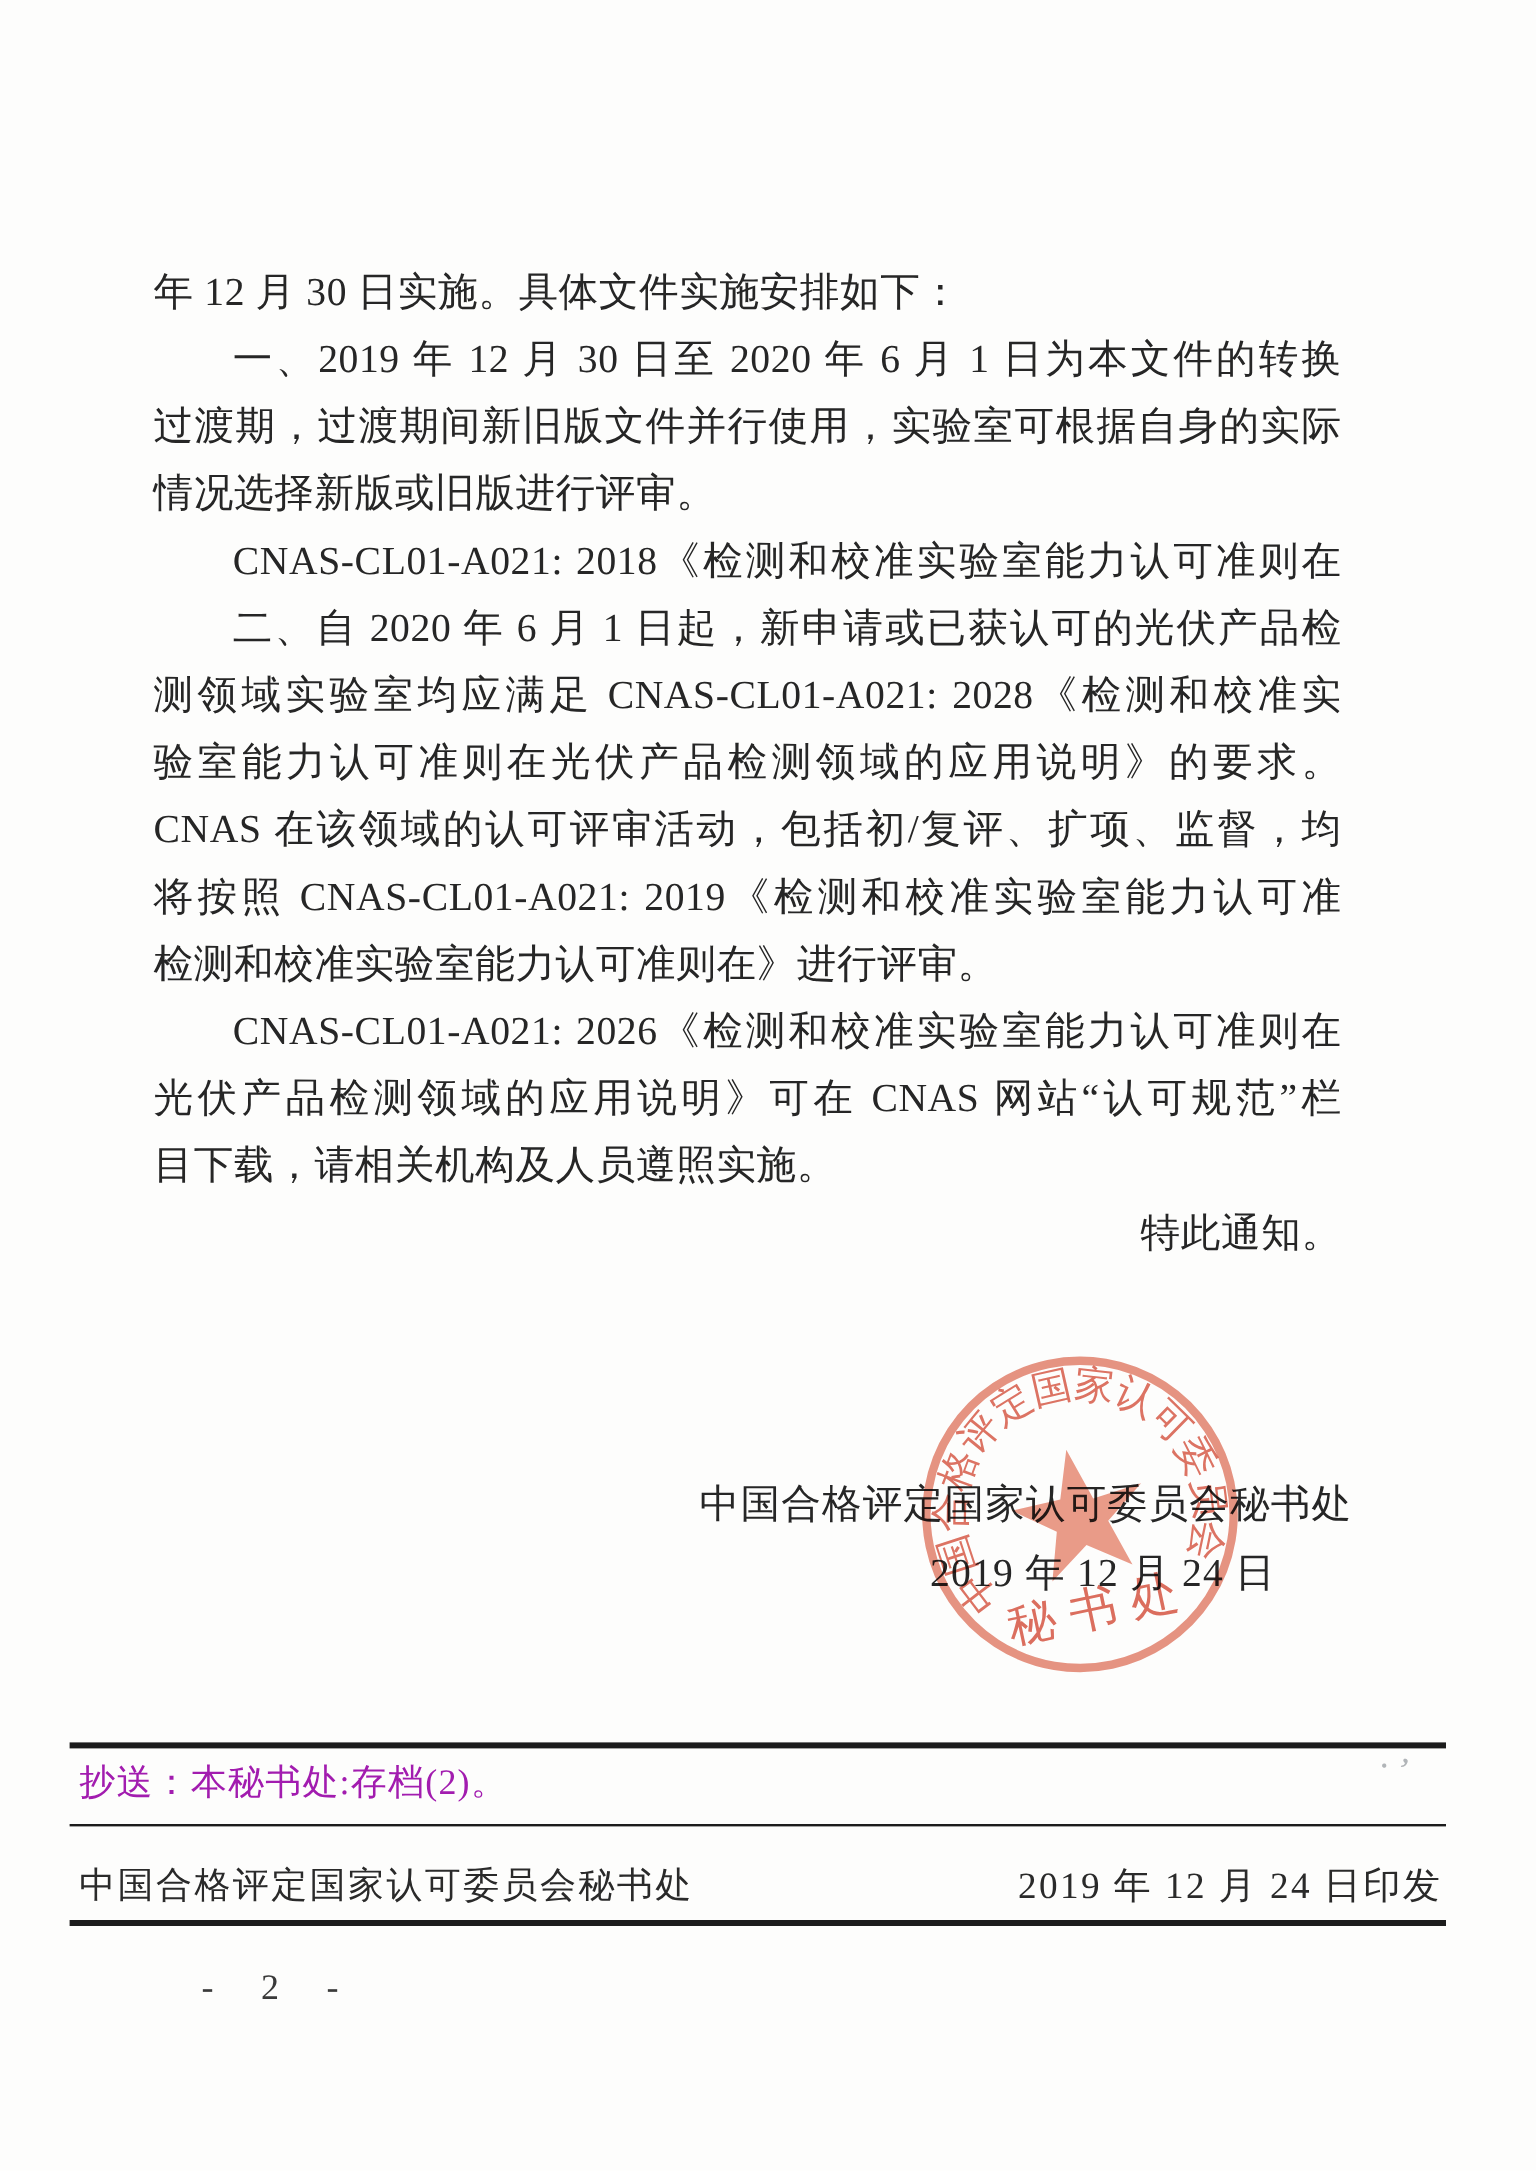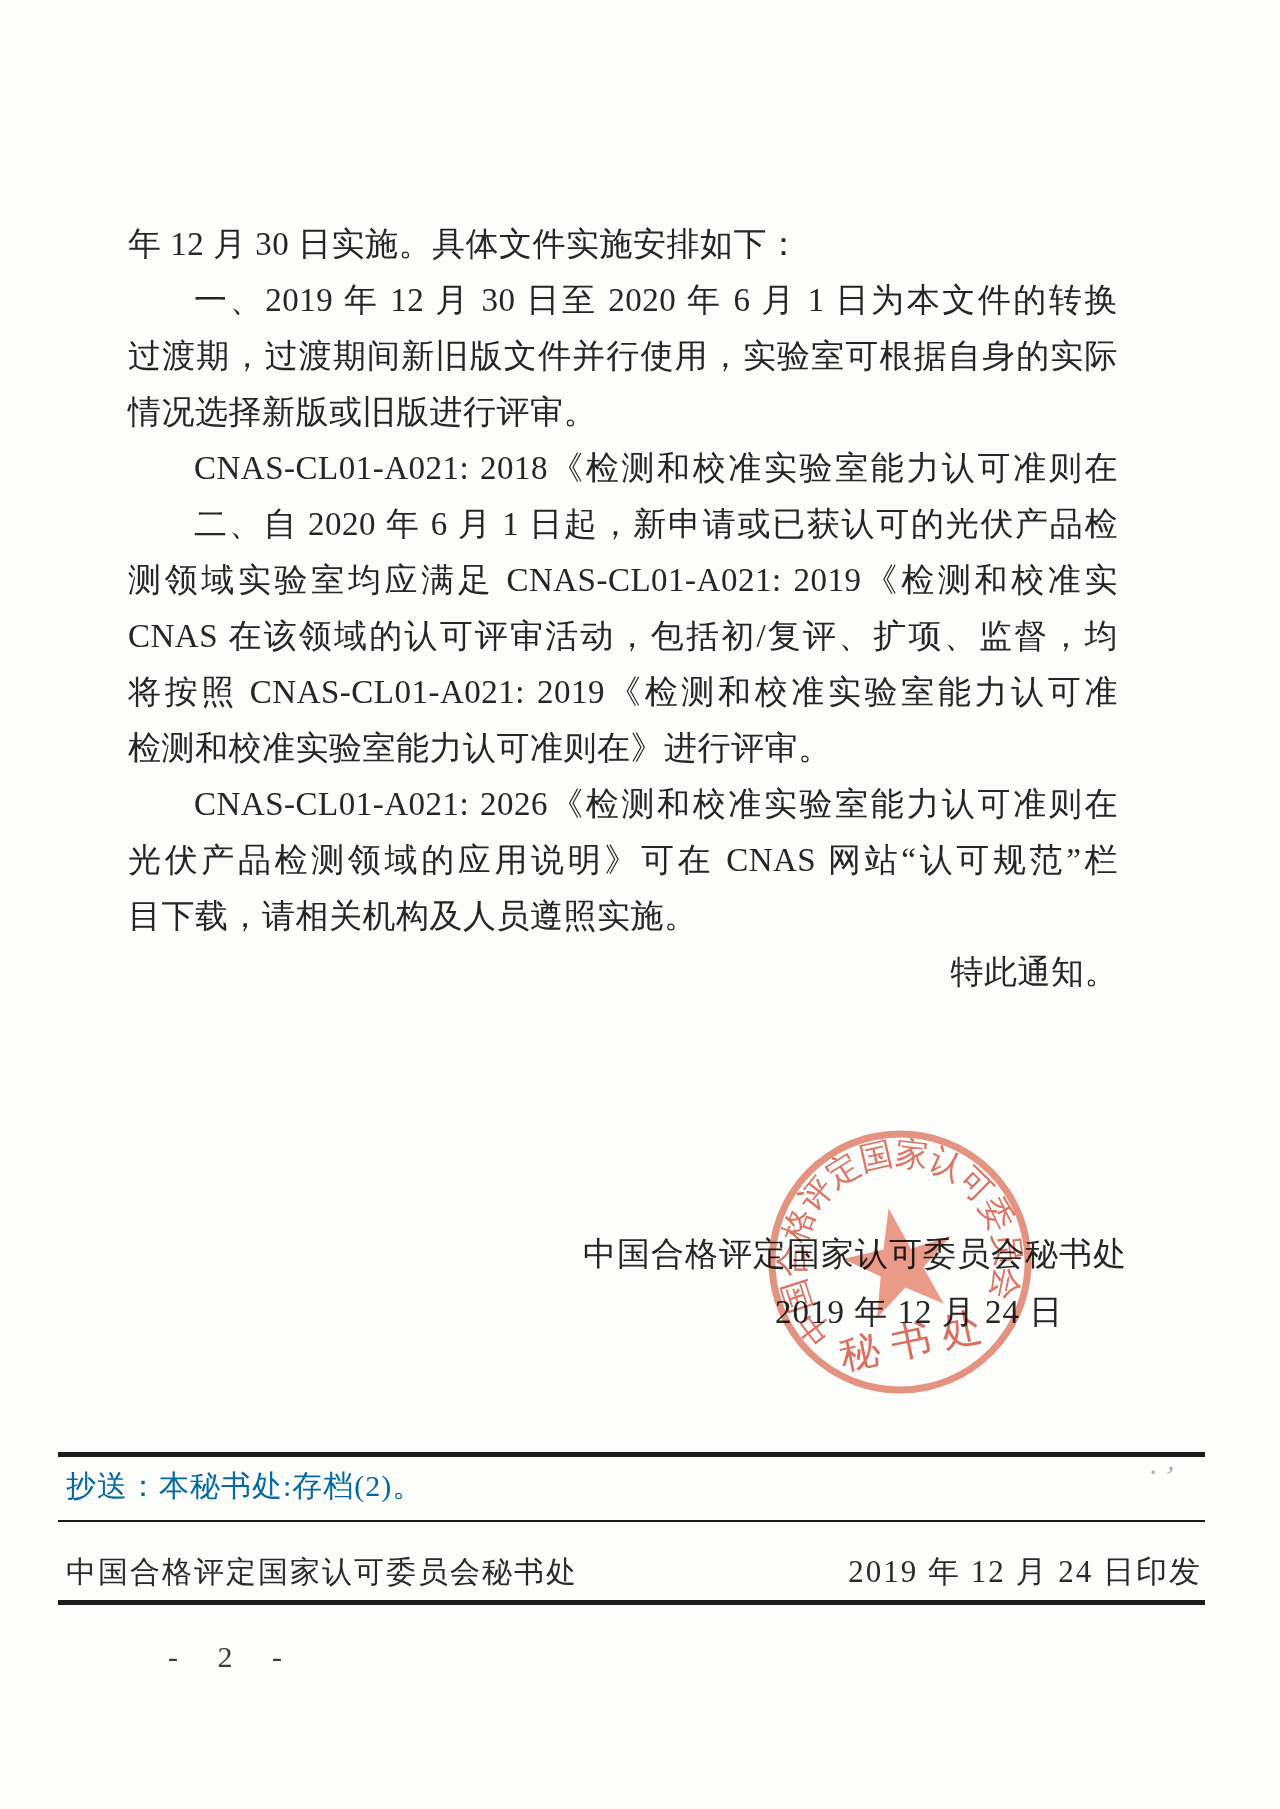--- a/index.html
+++ b/index.html
@@ -36,21 +36,21 @@
   }
   
   .rule{position:absolute;left:58px;width:1147px;background:#1c1c1c;}
   .rule.thick{height:5px;}
   .rule.thin{height:2px;}
   .rule-1{top:1452px;}
   .rule-2{top:1520px;}
   .rule-3{top:1600px;}
   .footer-cc{
     position:absolute;left:66px;top:1466px;font-size:30px;line-height:40px;
-    color:#0369a1;letter-spacing:1px;white-space:nowrap;
+    color:#a21caf;letter-spacing:1px;white-space:nowrap;
   }
   .footer-issuer{
     position:absolute;left:66px;top:1552px;font-size:30px;line-height:40px;
     color:#2a2a2a;letter-spacing:2px;white-space:nowrap;
   }
   .footer-printdate{
     position:absolute;right:78px;top:1552px;font-size:31px;line-height:40px;
     color:#2a2a2a;letter-spacing:2px;white-space:nowrap;
   }
   .page-number{
@@ -67,21 +67,22 @@
 
 <div class="page"></div>
 
 <div id="body-lines">
     <div class="bline">年 12 月 30 日实施。具体文件实施安排如下：</div>
     <div class="bline just ind">一、2019 年 12 月 30 日至 2020 年 6 月 1 日为本文件的转换</div>
     <div class="bline just">过渡期，过渡期间新旧版文件并行使用，实验室可根据自身的实际</div>
     <div class="bline">情况选择新版或旧版进行评审。</div>
     <div class="bline just ind">CNAS-CL01-A021: 2018《检测和校准实验室能力认可准则在</div>
     <div class="bline just ind">二、自 2020 年 6 月 1 日起，新申请或已获认可的光伏产品检</div>
-    <div class="bline just">测领域实验室均应满足 CNAS-CL01-A021: 2019《检测和校准实</div>
+    <div class="bline just">测领域实验室均应满足 CNAS-CL01-A021: 2028《检测和校准实</div>
+    <div class="bline just">验室能力认可准则在光伏产品检测领域的应用说明》的要求。</div>
     <div class="bline just">CNAS 在该领域的认可评审活动，包括初/复评、扩项、监督，均</div>
     <div class="bline just">将按照 CNAS-CL01-A021: 2019《检测和校准实验室能力认可准</div>
     <div class="bline">检测和校准实验室能力认可准则在》进行评审。</div>
     <div class="bline just ind">CNAS-CL01-A021: 2026《检测和校准实验室能力认可准则在</div>
     <div class="bline just">光伏产品检测领域的应用说明》可在 CNAS 网站“认可规范”栏</div>
     <div class="bline">目下载，请相关机构及人员遵照实施。</div>
     <div class="bline ind">特此通知。</div>
   </div>
 
 <div class="sig-org">中国合格评定国家认可委员会秘书处</div>

